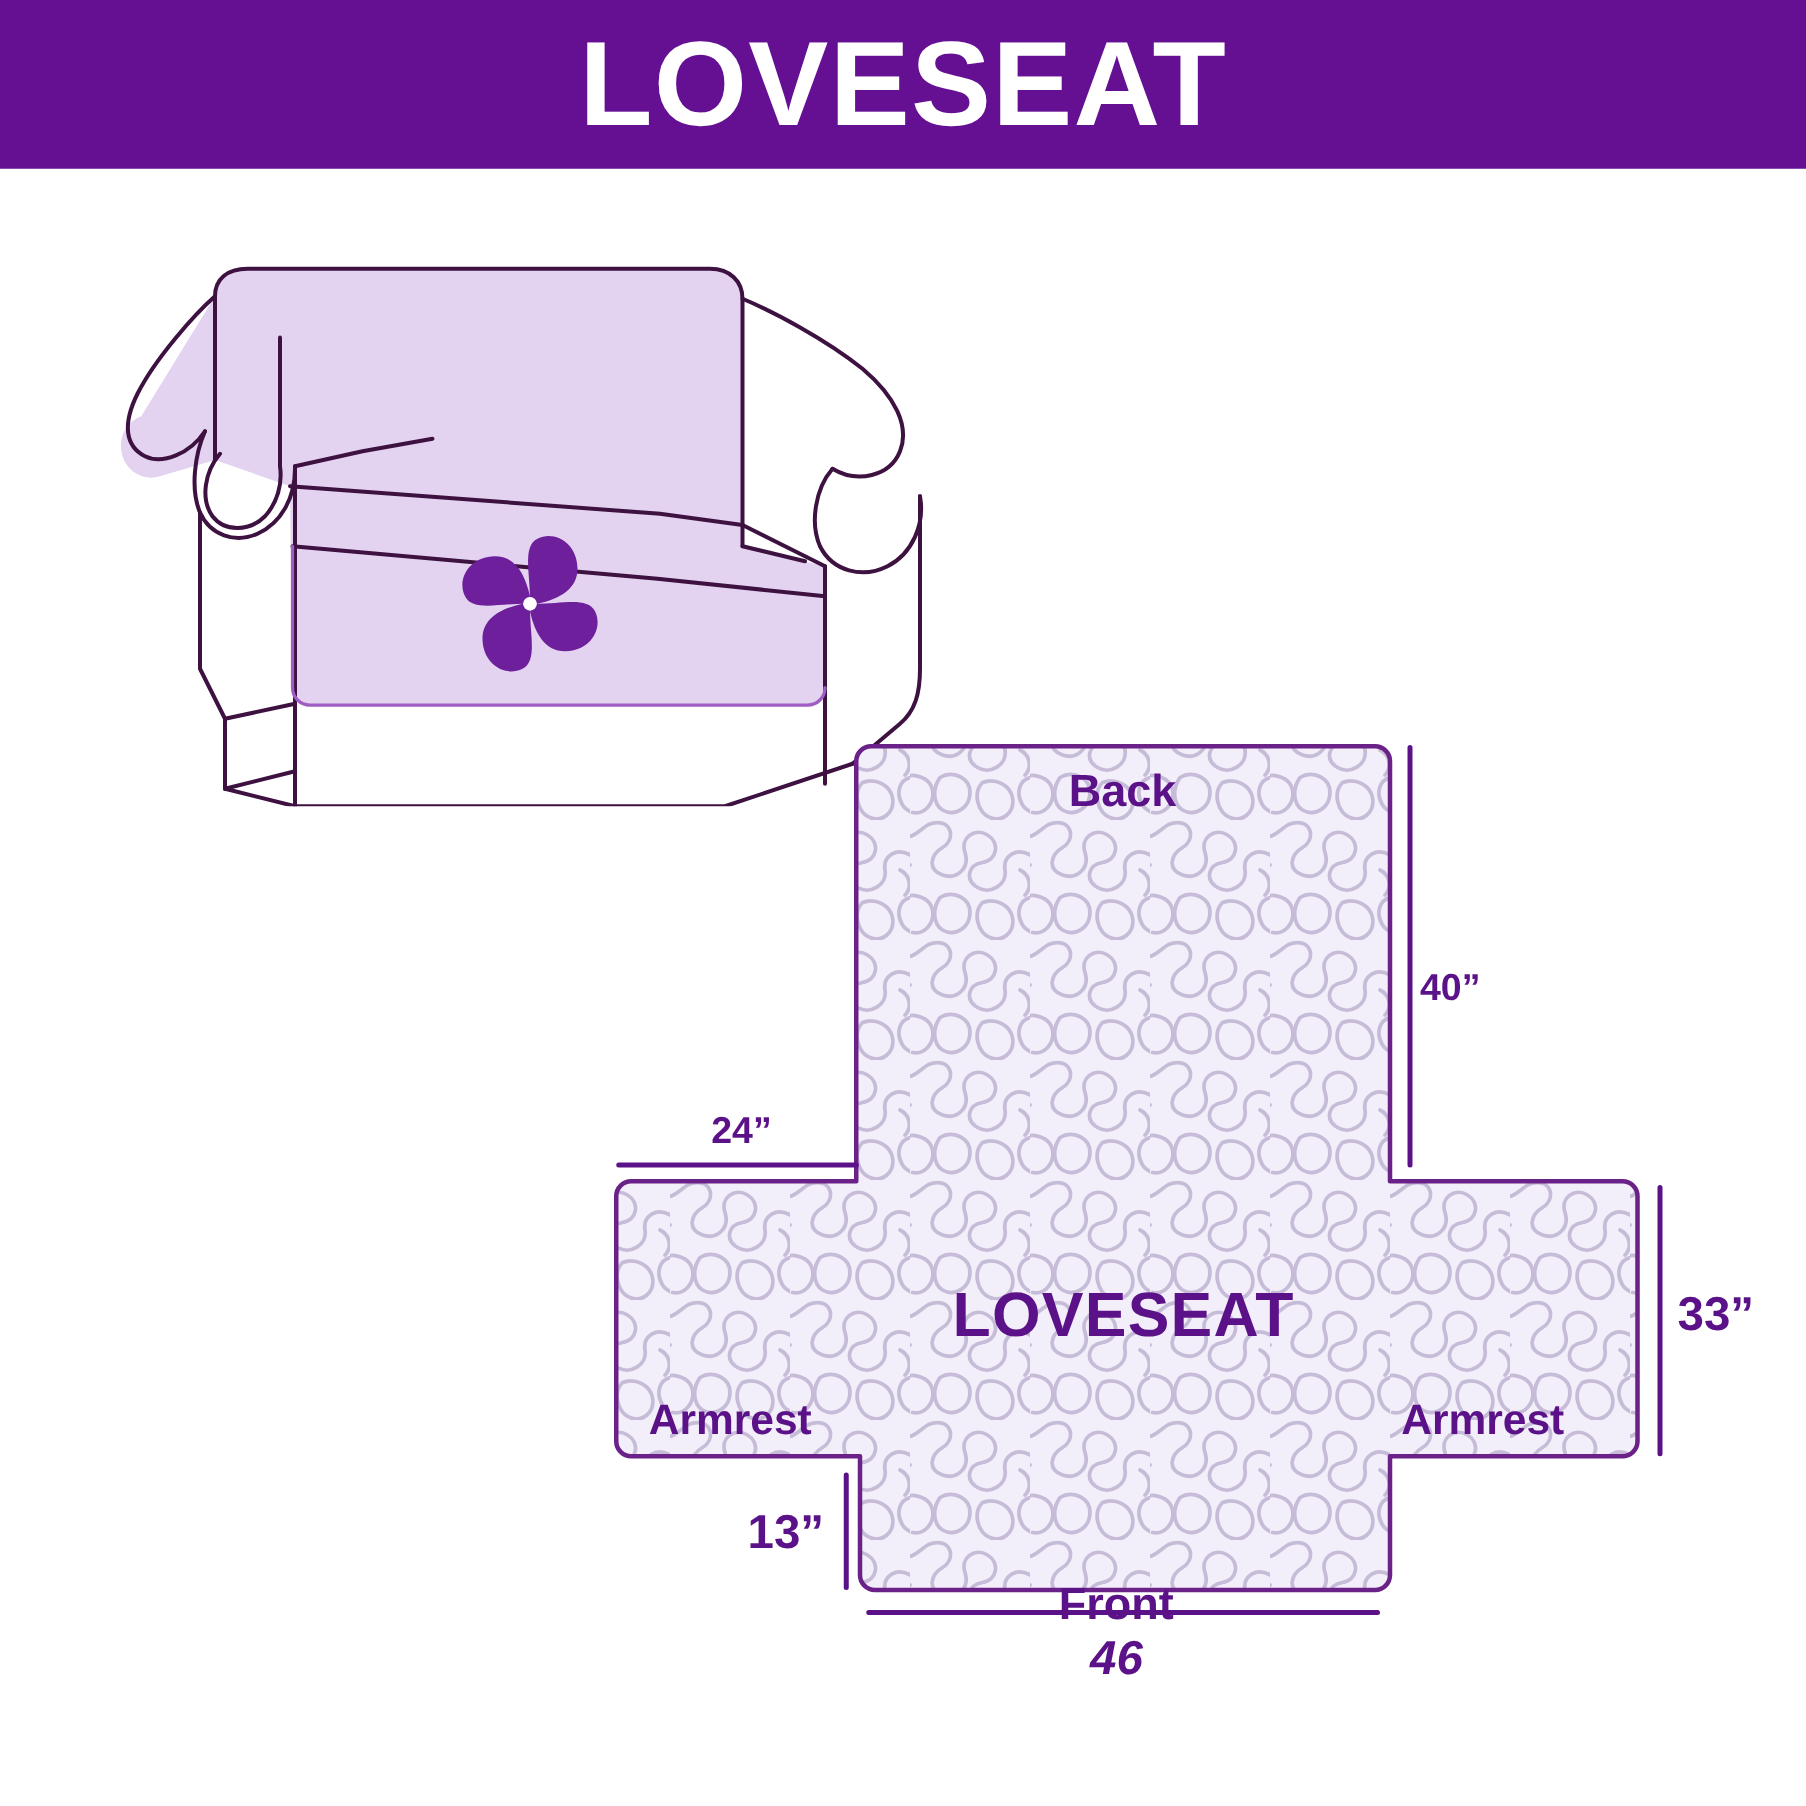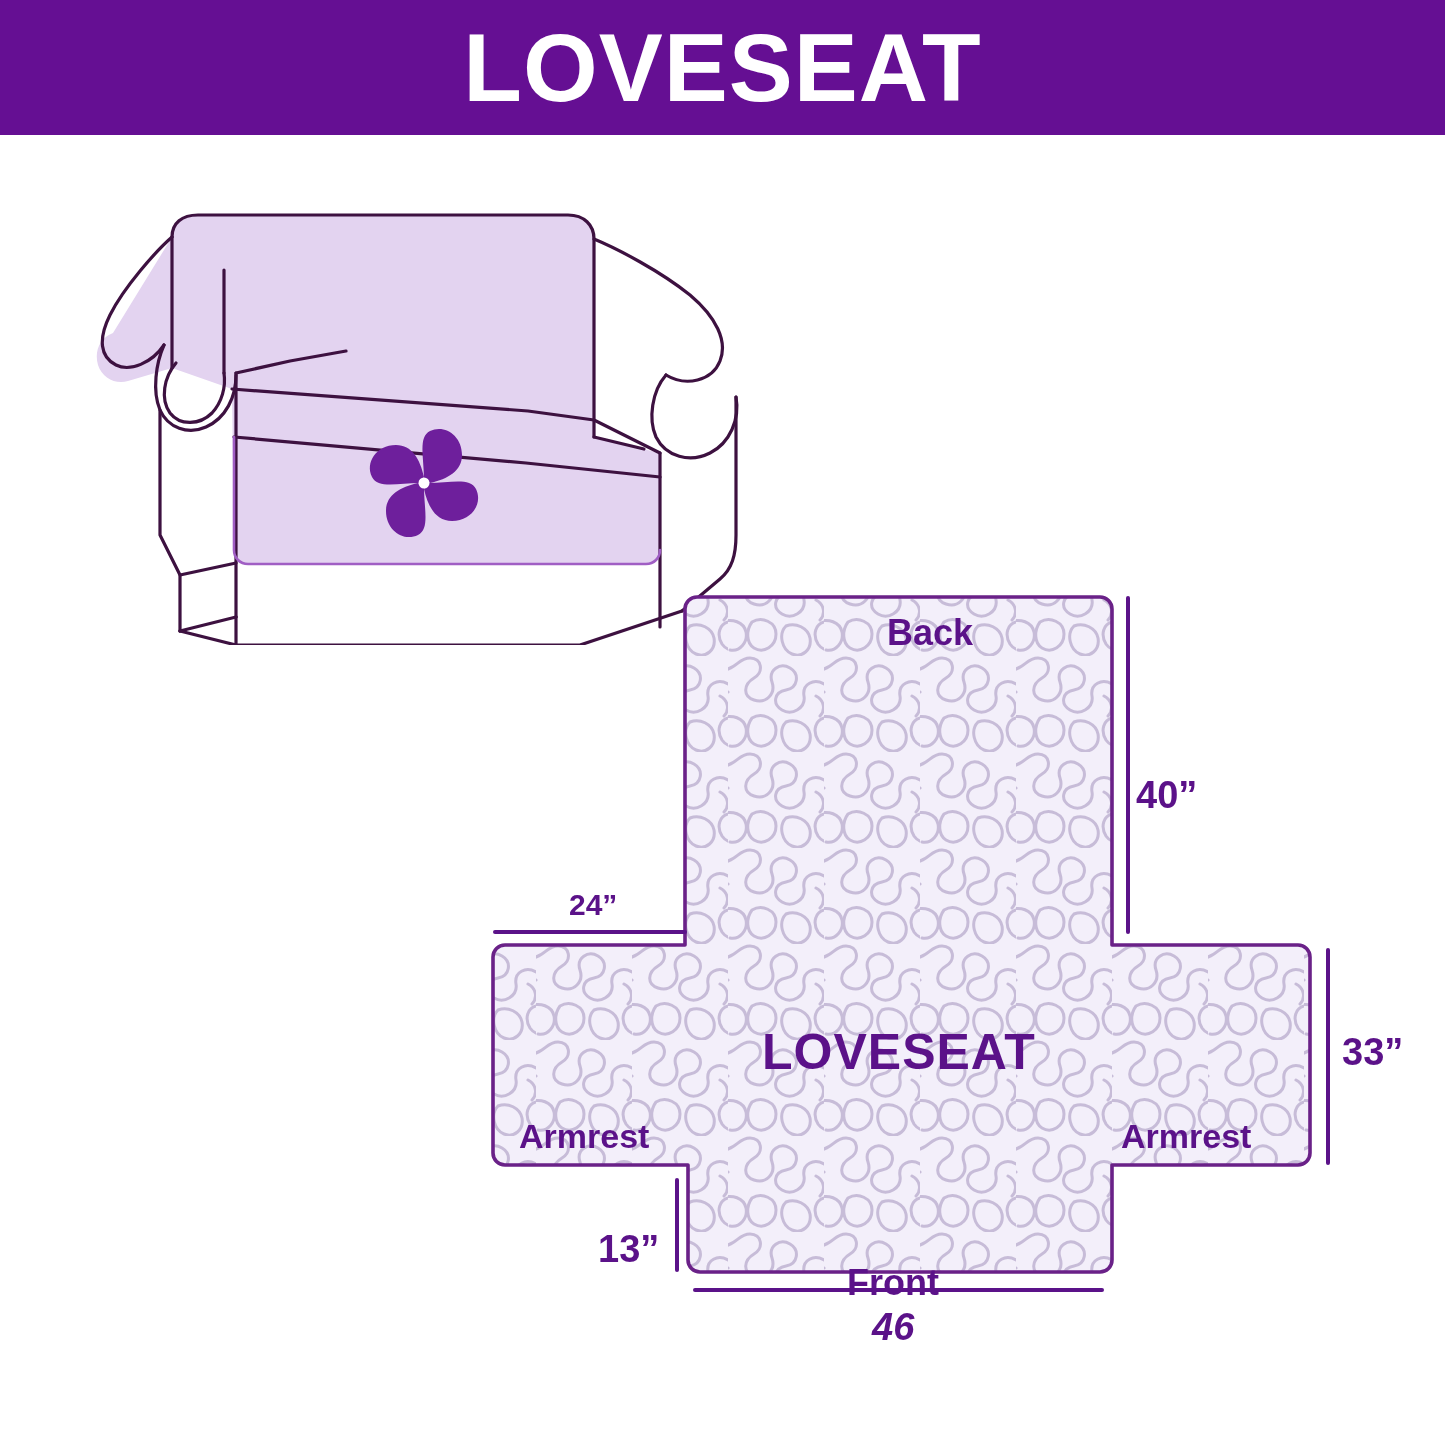--- a/index.html
+++ b/index.html
@@ -66,30 +66,30 @@
     white-space: nowrap;
   }
   .panel-label {
     position: absolute;
     color: #5b1289;
     font-weight: bold;
     font-family: "Liberation Sans", sans-serif;
     white-space: nowrap;
   }
 
-  #label-back      { left: 855px;  top: 612px;  font-size: 36px; margin-left: 32px; }
+  #label-back      { left: 855px;  top: 612px;  font-size: 36px; }
   #label-center    { left: 762px;  top: 1023px; font-size: 50px; letter-spacing: 1px; }
   #label-armrest-l { left: 519px;  top: 1117px; font-size: 34px; }
   #label-armrest-r { left: 1121px; top: 1117px; font-size: 34px; }
   #label-front     { left: 847px;  top: 1218px; font-size: 36px; margin-top: 44px; }
 
-  #dim-40 { left: 1136px; top: 774px;  font-size: 38px; }
+  #dim-40 { left: 1136px; top: 774px;  font-size: 30px; }
   #dim-24 { left: 569px;  top: 888px;  font-size: 30px; }
   #dim-23 { left: 1342px; top: 1031px; font-size: 38px; }
-  #dim-13 { left: 598px;  top: 1205px; font-size: 38px; margin-top: 23px; }
+  #dim-13 { left: 598px;  top: 1205px; font-size: 38px; }
   #dim-46 { left: 872px;  top: 1306px; font-size: 38px; font-style: italic; }
 </style>
 </head>
 <body>
 
 <div id="page">
 
   <div id="header-banner">
     <div id="header-title">LOVESEAT</div>
   </div>

